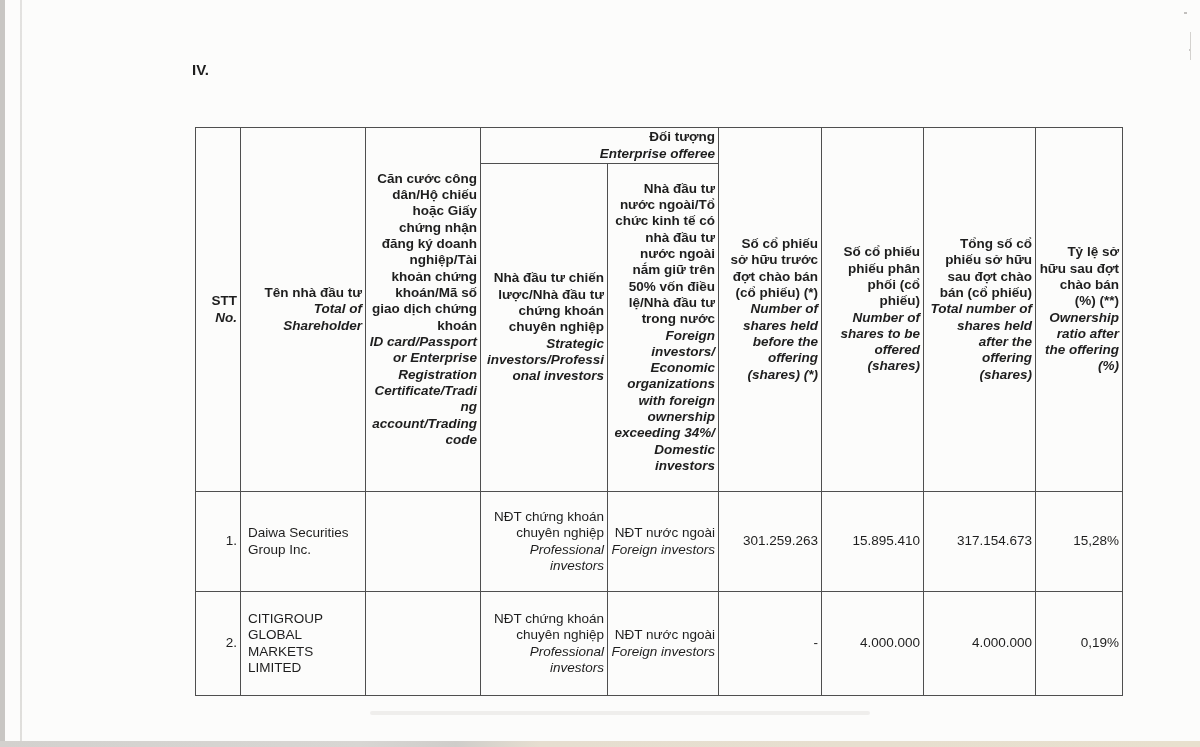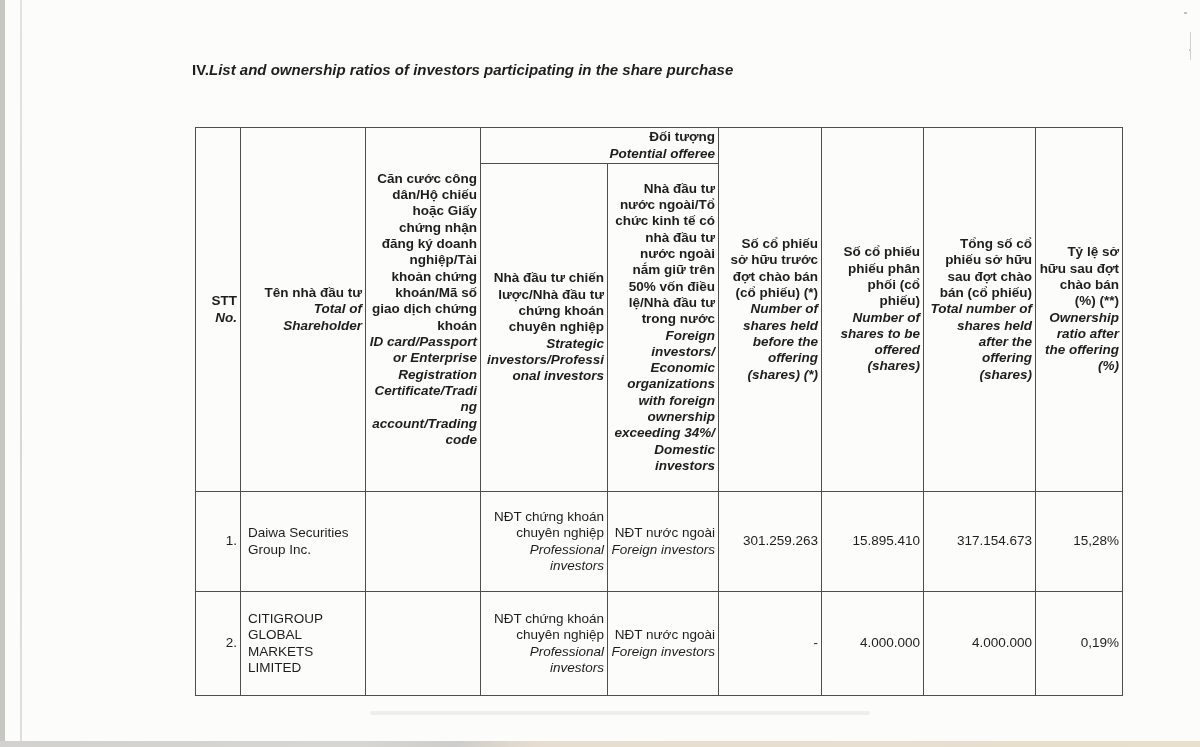--- a/index.html
+++ b/index.html
@@ -13,21 +13,21 @@
   .edge-line{position:absolute;left:20px;top:0;width:2px;height:747px;
     background:linear-gradient(to bottom,#e3e2e0 0%,#d9d8d5 60%,#e0dfdc 100%);}
   .edge-bottom{position:absolute;left:0;top:741px;width:1200px;height:6px;
     background:linear-gradient(to right,#d3d1ce 0%,#d8d6d3 30%,#cfcdca 38%,#e6ded0 45%,#e8e0ce 100%);}
   .smudge{position:absolute;left:370px;top:711px;width:500px;height:4px;background:#efeeec;border-radius:2px;}
   .speck1{position:absolute;left:1184px;top:12px;width:3px;height:2px;background:#a9a7a4;opacity:.7;}
   .speck2{position:absolute;left:1189px;top:49px;width:2px;height:2px;background:#b3b1ae;opacity:.7;}
   .speck3{position:absolute;left:1190px;top:32px;width:1px;height:28px;background:#d4d2cf;}
 
   
-  .heading{position:absolute;left:192px;top:61px;display:flex;
+  .heading{position:absolute;left:192px;top:61px;display:flex;gap:11px;
     font-size:15px;font-weight:bold;line-height:1.26;}
   .heading .en{font-style:italic;}
 
   
   .table-wrap{position:absolute;left:195px;top:127px;}
   table{border-collapse:collapse;table-layout:fixed;width:927px;
     font-size:13.5px;line-height:1.21;}
   td{border:1px solid #4f4f4f;padding:1px 3px;vertical-align:middle;
      text-align:right;overflow:hidden;}
   td .vi{font-weight:bold;overflow-wrap:break-word;}
@@ -45,21 +45,20 @@
 <div class="edge-line"></div>
 <div class="smudge"></div>
 <div class="edge-bottom"></div>
 <div class="speck1"></div>
 <div class="speck2"></div>
 <div class="speck3"></div>
 
 <div class="heading">
   <div>IV.</div>
   <div>
-    <div class="en">List and ownership ratios of investors participating in the share purchase</div>
   </div>
 </div>
 
 <div class="table-wrap">
 <table>
   <colgroup>
     <col style="width:45px">
         <col style="width:125px">
         <col style="width:115px">
     <col style="width:127px">
@@ -78,21 +77,21 @@
       <td rowspan="2">
         <div class="vi">Tên nhà đầu tư</div>
         <div class="en">Total of Shareholder</div>
       </td>
       <td rowspan="2">
         <div class="vi">Căn cước công dân/Hộ chiếu hoặc Giấy chứng nhận đăng ký doanh nghiệp/Tài khoản chứng khoán/Mã số giao dịch chứng khoán</div>
         <div class="en">ID card/Passport or Enterprise Registration Certificate/Trading account/Trading code</div>
       </td>
       <td colspan="2">
         <div class="vi">Đối tượng</div>
-        <div class="en">Potential offeree</div>
+        <div class="en">Enterprise offeree</div>
       </td>
       <td rowspan="2">
         <div class="vi">Số cổ phiếu sở hữu trước đợt chào bán (cổ phiếu) (*)</div>
         <div class="en">Number of shares held before the offering (shares) (*)</div>
       </td>
       <td rowspan="2">
         <div class="vi">Số cổ phiếu phiếu phân phối (cổ phiếu)</div>
         <div class="en">Number of shares to be offered (shares)</div>
       </td>
       <td rowspan="2">

